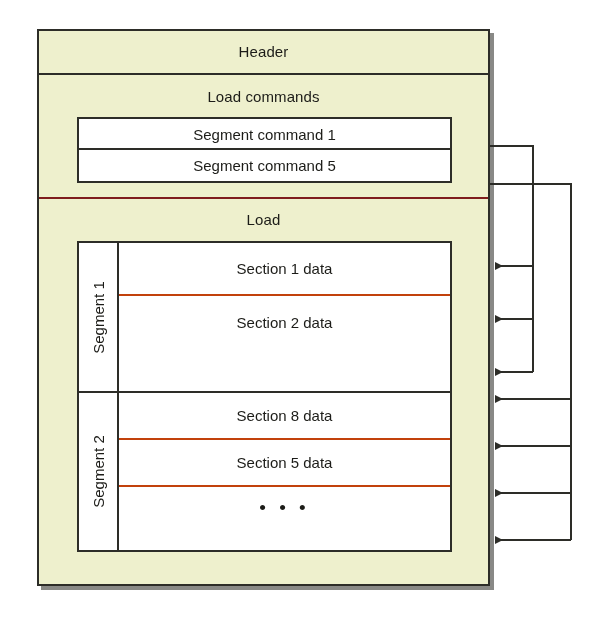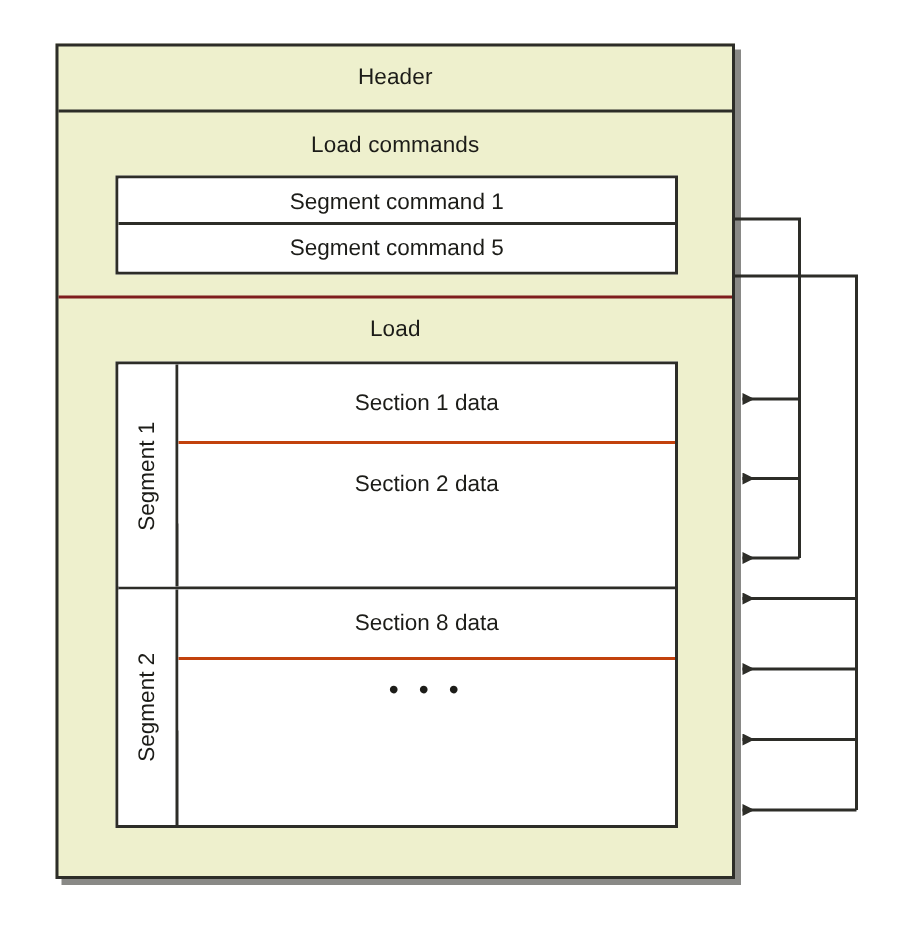--- a/index.html
+++ b/index.html
@@ -214,20 +214,21 @@
             <div class="section-row" style="height:53px;">Section 2 data</div>
           </div>
         </div>
 
         <div class="segment-group" style="height:157px;">
           <div class="segment-label-cell">
             <span class="segment-label-text">Segment 2</span>
           </div>
           <div class="section-col">
             <div class="section-row" style="height:47px;">Section 8 data</div>
+            <div class="section-row" style="height:47px;">Section 5 data</div>
             <div class="section-row ellipsis" style="height:47px;">• • •</div>
           </div>
         </div>
 
       </div>
     </div>
 
   </div>
 </div>
 

